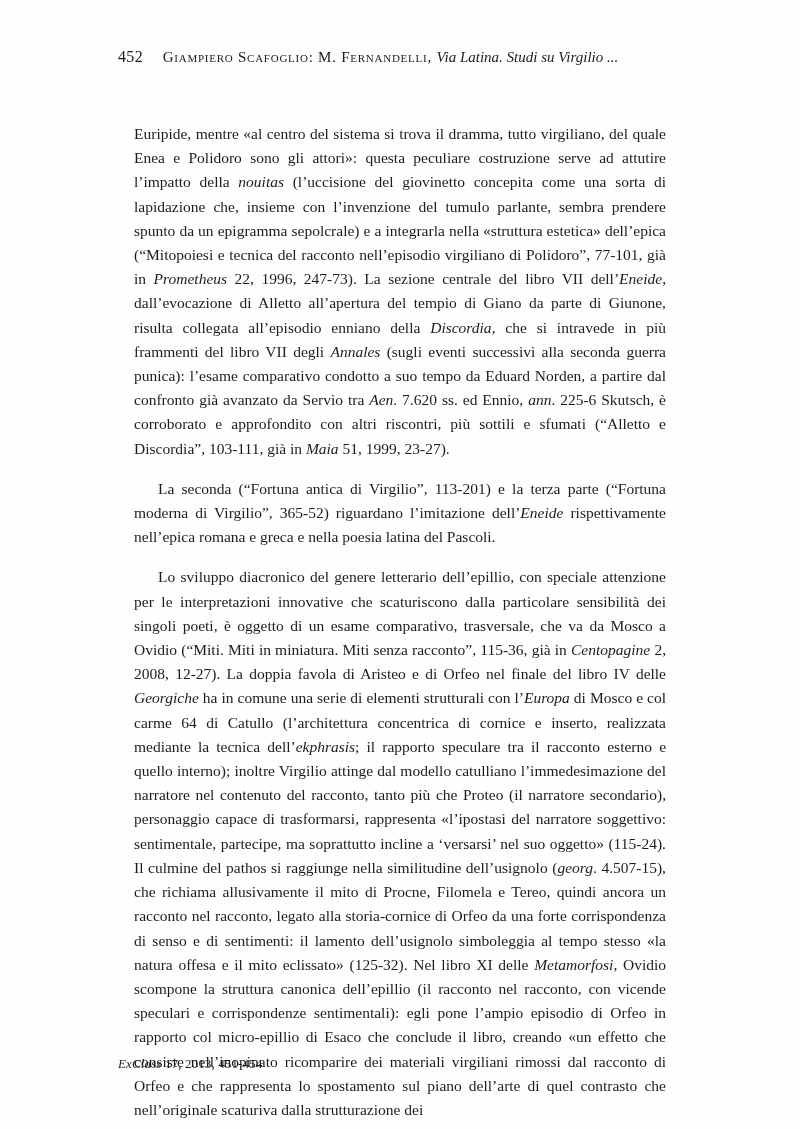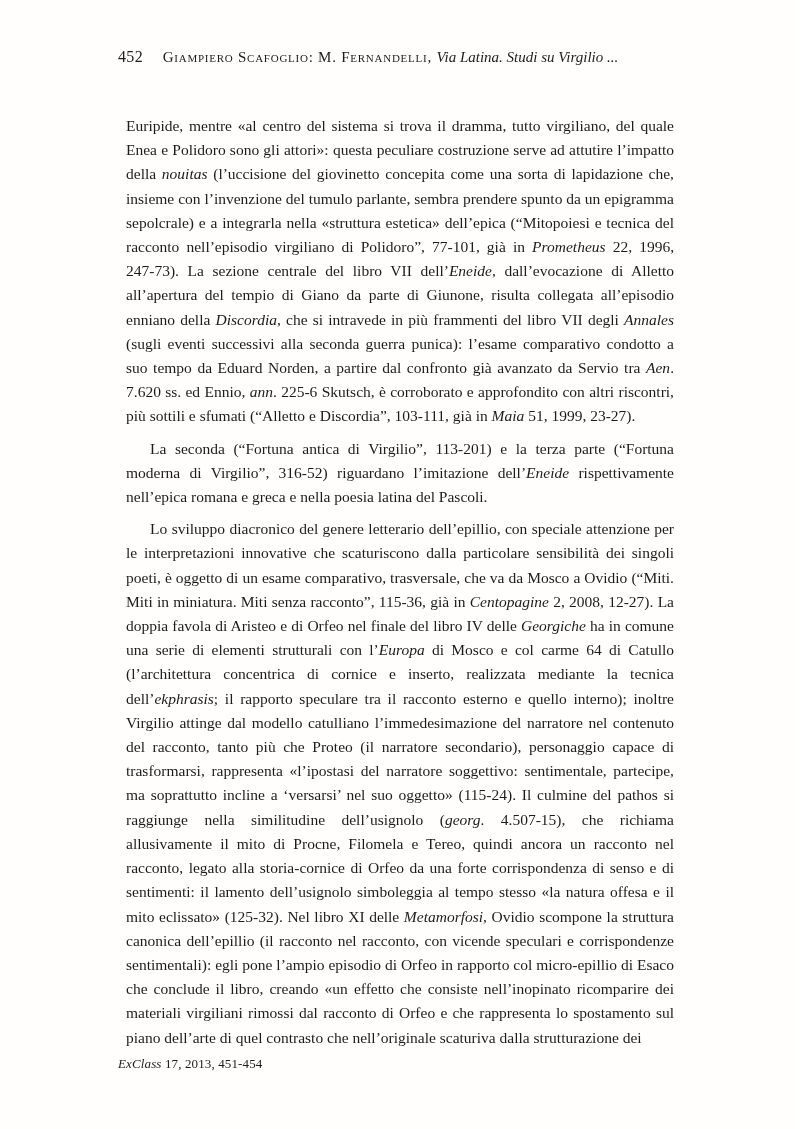--- a/index.html
+++ b/index.html
@@ -37,21 +37,21 @@
     position: absolute;
     top: 106px;
     left: 118px;
     width: 564px;
     font-size: 15.5px;
     line-height: 24.2px;
     text-align: justify;
     hyphens: none;
   }
   .body-text p.para {
-    margin: 8px;
+    margin: 16px;
     padding: 0;
   }
   .body-text p.para.indent {
     text-indent: 24px;
   }
   .it {
     font-style: italic;
   }
   .sc {
     font-variant: small-caps;
@@ -69,21 +69,21 @@
 
 <div class="page">
 
   <header class="running-head">
     <span class="page-num">452</span>
     <span class="head-text"><span class="sc">Giampiero Scafoglio: M. Fernandelli, </span><span class="it">Via Latina. Studi su Virgilio ...</span></span>
   </header>
 
   <main class="body-text">
       <p class="para"><span>Euripide, mentre «al centro del sistema si trova il dramma, tutto virgiliano, del quale Enea e Polidoro sono gli attori»: questa peculiare costruzione serve ad attutire l’impatto della </span><span class="it">nouitas</span><span> (l’uccisione del giovinetto concepita come una sorta di lapidazione che, insieme con l’invenzione del tumulo parlante, sembra prendere spunto da un epigramma sepolcrale) e a integrarla nella «struttura estetica» dell’epica (“Mitopoiesi e tecnica del racconto nell’episodio virgiliano di Polidoro”, 77-101, già in </span><span class="it">Prometheus</span><span> 22, 1996, 247-73). La sezione centrale del libro VII dell’</span><span class="it">Eneide</span><span>, dall’evocazione di Alletto all’apertura del tempio di Giano da parte di Giunone, risulta collegata all’episodio enniano della </span><span class="it">Discordia</span><span>, che si intravede in più frammenti del libro VII degli </span><span class="it">Annales</span><span> (sugli eventi successivi alla seconda guerra punica): l’esame comparativo condotto a suo tempo da Eduard Norden, a partire dal confronto già avanzato da Servio tra </span><span class="it">Aen</span><span>. 7.620 ss. ed Ennio, </span><span class="it">ann</span><span>. 225-6 Skutsch, è corroborato e approfondito con altri riscontri, più sottili e sfumati (“Alletto e Discordia”, 103-111, già in </span><span class="it">Maia</span><span> 51, 1999, 23-27).</span></p>
-      <p class="para indent"><span>La seconda (“Fortuna antica di Virgilio”, 113-201) e la terza parte (“Fortuna moderna di Virgilio”, 316-52) riguardano l’imitazione dell’</span><span class="it">Eneide</span><span> rispettivamente nell’epica romana e greca e nella poesia latina del Pascoli.</span></p>
+      <p class="para indent"><span>La seconda (“Fortuna antica di Virgilio”, 113-201) e la terza parte (“Fortuna moderna di Virgilio”, 365-52) riguardano l’imitazione dell’</span><span class="it">Eneide</span><span> rispettivamente nell’epica romana e greca e nella poesia latina del Pascoli.</span></p>
       <p class="para indent"><span>Lo sviluppo diacronico del genere letterario dell’epillio, con speciale attenzione per le interpretazioni innovative che scaturiscono dalla particolare sensibilità dei singoli poeti, è oggetto di un esame comparativo, trasversale, che va da Mosco a Ovidio (“Miti. Miti in miniatura. Miti senza racconto”, 115-36, già in </span><span class="it">Centopagine</span><span> 2, 2008, 12-27). La doppia favola di Aristeo e di Orfeo nel finale del libro IV delle </span><span class="it">Georgiche</span><span> ha in comune una serie di elementi strutturali con l’</span><span class="it">Europa</span><span> di Mosco e col carme 64 di Catullo (l’architettura concentrica di cornice e inserto, realizzata mediante la tecnica dell’</span><span class="it">ekphrasis</span><span>; il rapporto speculare tra il racconto esterno e quello interno); inoltre Virgilio attinge dal modello catulliano l’immedesimazione del narratore nel contenuto del racconto, tanto più che Proteo (il narratore secondario), personaggio capace di trasformarsi, rappresenta «l’ipostasi del narratore soggettivo: sentimentale, partecipe, ma soprattutto incline a ‘versarsi’ nel suo oggetto» (115-24). Il culmine del pathos si raggiunge nella similitudine dell’usignolo (</span><span class="it">georg</span><span>. 4.507-15), che richiama allusivamente il mito di Procne, Filomela e Tereo, quindi ancora un racconto nel racconto, legato alla storia-cornice di Orfeo da una forte corrispondenza di senso e di sentimenti: il lamento dell’usignolo simboleggia al tempo stesso «la natura offesa e il mito eclissato» (125-32). Nel libro XI delle </span><span class="it">Metamorfosi</span><span>, Ovidio scompone la struttura canonica dell’epillio (il racconto nel racconto, con vicende speculari e corrispondenze sentimentali): egli pone l’ampio episodio di Orfeo in rapporto col micro-epillio di Esaco che conclude il libro, creando «un effetto che consiste nell’inopinato ricomparire dei materiali virgiliani rimossi dal racconto di Orfeo e che rappresenta lo spostamento sul piano dell’arte di quel contrasto che nell’originale scaturiva dalla strutturazione dei</span></p>
     </main>
 
   <footer class="page-footer">
     <span><span class="it">ExClass</span><span> 17, 2013, 451-454</span></span>
   </footer>
 
 </div>
 
 </body></html>

